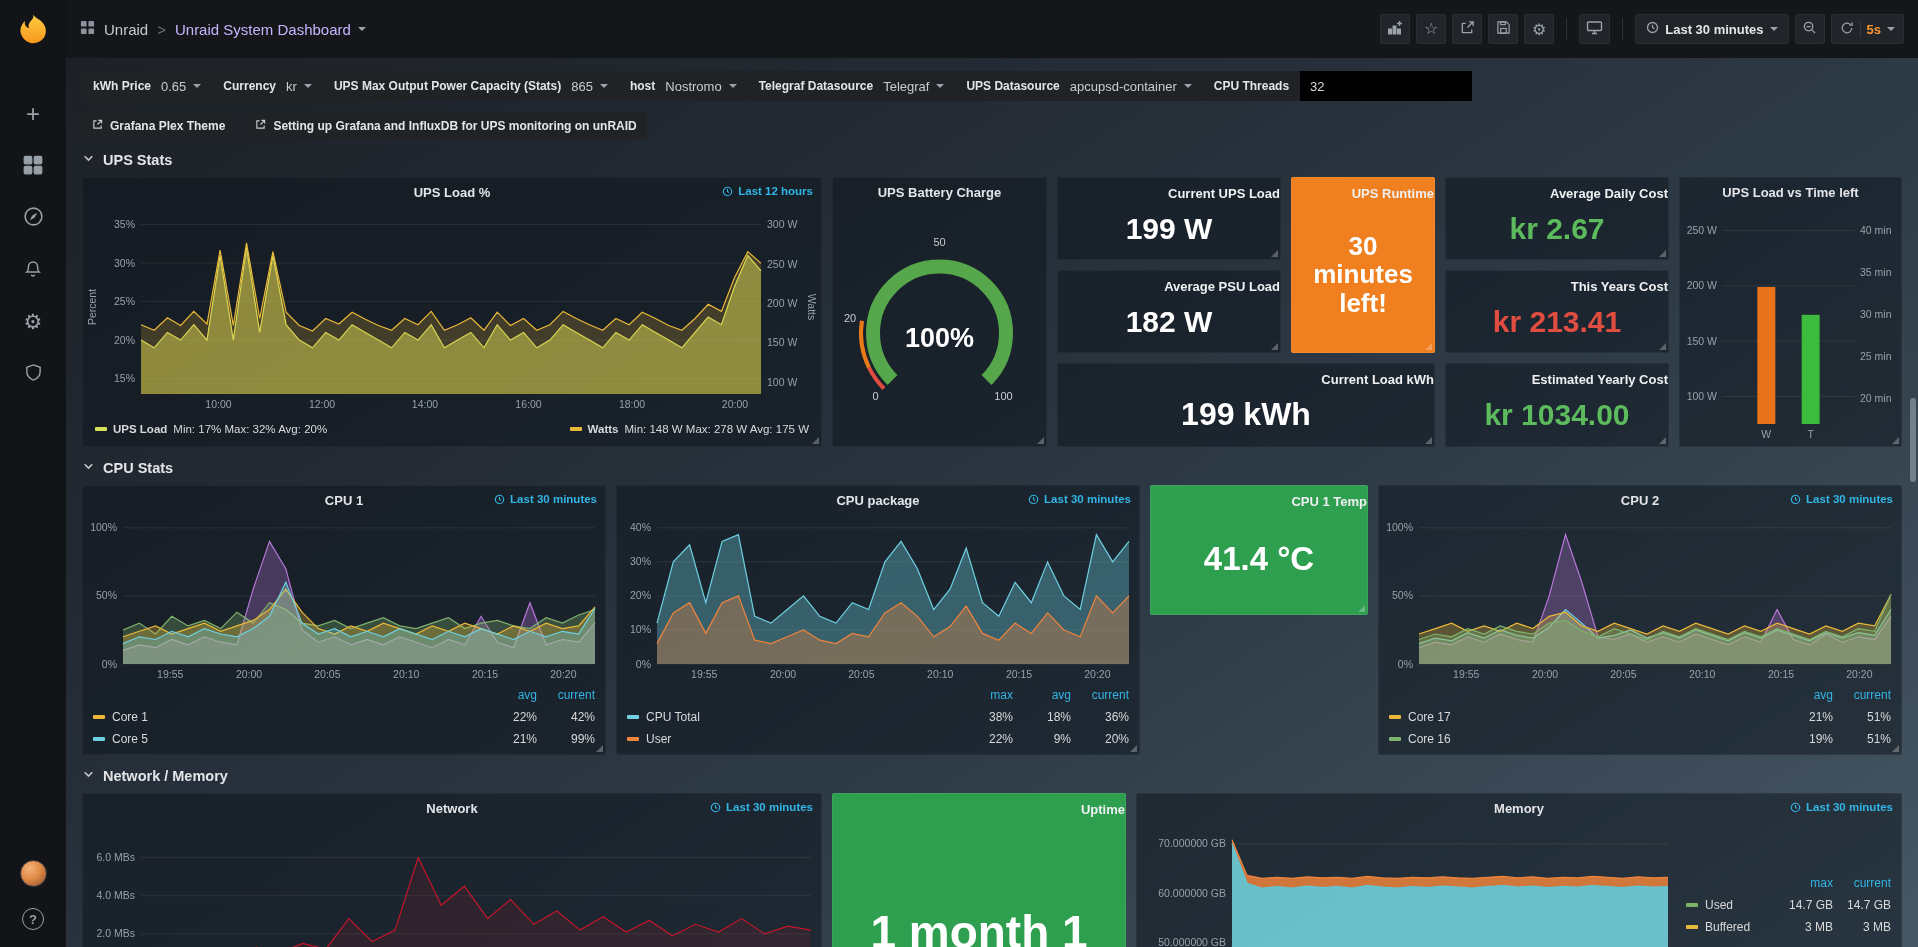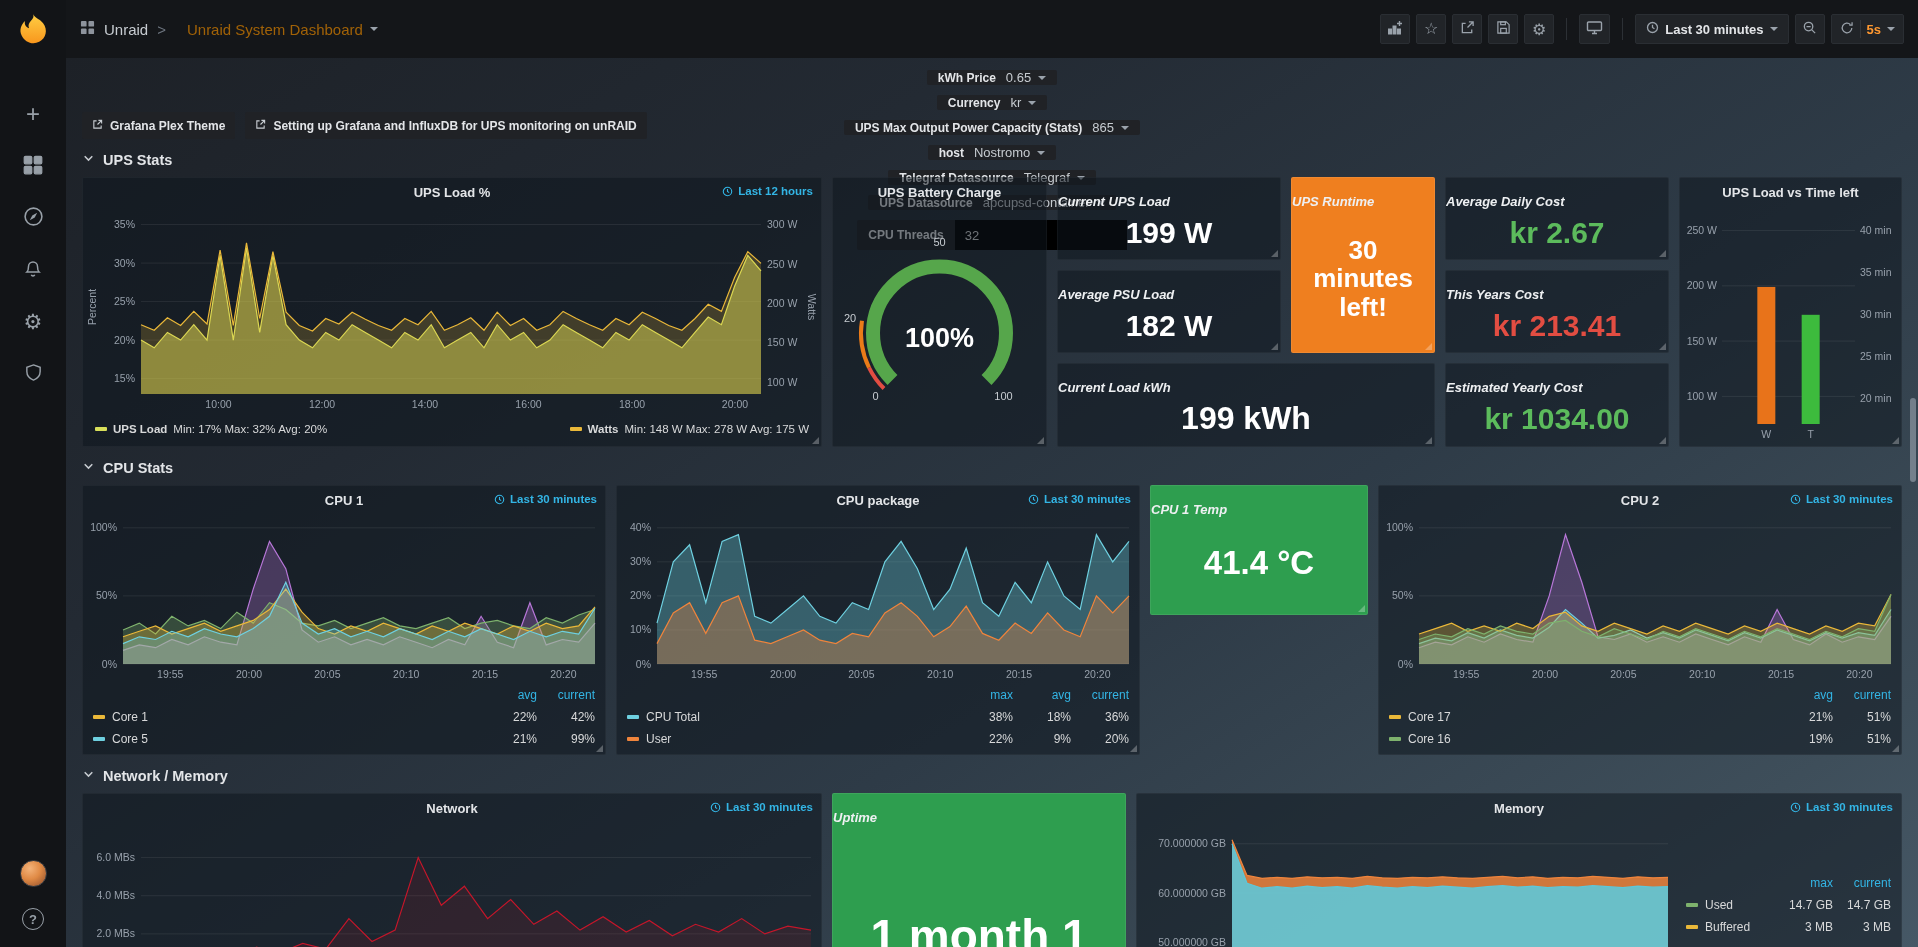--- a/index.html
+++ b/index.html
@@ -20,38 +20,38 @@
     background:radial-gradient(circle at 35% 30%, #f3b37a 0%, #e08a45 45%, #8a4b2a 100%); border:1px solid #3a3f45; }
   .help-circle { width:22px; height:22px; border:1.5px solid #98a0a8; border-radius:50%; font-size:13px; color:#98a0a8;
     display:flex; align-items:center; justify-content:center; font-weight:700; }
 
   
   .main { flex:1; display:flex; flex-direction:column; min-width:0; }
   .navbar { height:58px; background:#141619; display:flex; align-items:center; padding:0 14px; flex-shrink:0; }
   .crumb { display:flex; align-items:center; gap:9px; font-size:15px; }
   .crumb-root { color:#c7ccd1; }
   .crumb-sep { color:#6e7680; }
-  .crumb-cur { color:#a16207; cursor:pointer; display:flex; align-items:center; gap:7px;margin-left:12px; }
+  .crumb-cur { color:#c4b5fd; cursor:pointer; display:flex; align-items:center; gap:7px; }
   .caret { width:0; height:0; border-left:4px solid transparent; border-right:4px solid transparent; border-top:4px solid #9aa2ab; display:inline-block; }
   .nav-right { margin-left:auto; display:flex; align-items:center; gap:6px; }
   .nav-chip { background:#212428; border:1px solid #2a2e33; border-radius:2px; height:30px; min-width:30px;
     display:flex; align-items:center; justify-content:center; color:#9aa2ab; cursor:pointer; padding:0 6px; gap:6px; }
   .nav-chip svg { stroke:#9aa2ab; }
   .nav-chip .star-glyph { font-size:16px; line-height:1; }
   .nav-div { width:1px; height:22px; background:#2c3035; margin:0 6px; }
   .time-chip { font-size:13px; color:#e3e5e8; font-weight:700; padding:0 10px; }
   .refresh-chip { padding:0 8px; }
   .refresh-int { color:#ff9830; font-weight:700; font-size:13px; }
   .chip-divline { width:1px; height:18px; background:#33373c; }
 
   
   .content { flex:1; min-height:0; position:relative;
     background:linear-gradient(148deg,#1d2127 0%,#232a33 28%,#2e3b47 60%,#3e4e5a 88%,#465866 100%); }
   .dash { padding:12px 16px 0; }
-  .vars-row { display:flex; gap:10px; align-items:center; height:32px; margin-bottom:10px;flex-direction:column; }
+  .vars-row { display:flex; align-items:center; height:32px; margin-bottom:10px; }
   .var-chip { background:#202226; border-radius:2px; height:30px; display:flex; align-items:center; padding:0 11px; gap:10px; cursor:pointer; }
   .var-label { font-size:12px; font-weight:700; color:#e3e5e8; white-space:nowrap; }
   .var-value { font-size:13px; color:#c7ccd1; display:flex; align-items:center; gap:7px; white-space:nowrap; }
   .threads-wrap { display:flex; align-items:center; gap:0; }
   .threads-label { background:#202226; border-radius:2px 0 0 2px; height:30px; display:flex; align-items:center; padding:0 11px;
     font-size:12px; font-weight:700; color:#e3e5e8; }
   .threads-input { width:172px; height:30px; background:#000; border:none; outline:none; color:#d8d9da; font-size:13px;
     padding:0 10px; font-family:"Liberation Sans",sans-serif; }
   .links-row { display:flex; gap:10px; height:27px; margin-bottom:4px; }
   .link-chip { background:#202226; border-radius:2px; display:flex; align-items:center; gap:7px; padding:0 10px;
@@ -97,21 +97,21 @@
   .legend-table { padding:2px 10px 0; }
   .lg-row { display:flex; align-items:center; height:22px; font-size:12px; color:#d8d9da; }
   .lg-name { flex:1; display:flex; align-items:center; gap:7px; cursor:pointer; }
   .lg-val { width:58px; text-align:right; }
   .lg-head .lg-val { color:var(--badge_blue,#33b5e5); font-weight:400; cursor:pointer; }
   .legend-side { width:225px; padding-top:48px; flex-shrink:0; }
   .mem-body { display:flex; flex:1; min-height:0; align-items:flex-start; }
   .mem-chartcol { flex:1; min-width:0; }
 
   .stat { justify-content:flex-start; }
-  .stat-title { font-size:13px; font-weight:700; color:#eef0f2; text-align:left; padding-top:16px; flex-shrink:0;font-style:italic; }
+  .stat-title { font-size:13px; font-weight:700; color:#eef0f2; text-align:right; padding-top:8px; flex-shrink:0; }
   .stat-valwrap { flex:1; display:flex; align-items:center; justify-content:center; padding-bottom:4px; }
   .stat-value { font-size:30px; font-weight:700; color:#fff; text-align:center; line-height:1.1; }
   .stat-kwh .stat-value { font-size:32px; }
   .green-text .stat-value { color:var(--green_text,#5cbb5c); }
   .red-text .stat-value { color:var(--red_text,#e24d42); }
   .bg-orange { background:var(--orange,#ef7f1f); border-color:rgba(255,255,255,0.08); }
   .bg-orange .stat-value { font-size:26px; padding:0 8px; }
   .bg-green { background:var(--green_bg,#2e9e4f); border-color:rgba(255,255,255,0.08); }
   .temp-value .stat-value { font-size:33px; }
   .uptime-value .stat-value { font-size:46px; }

